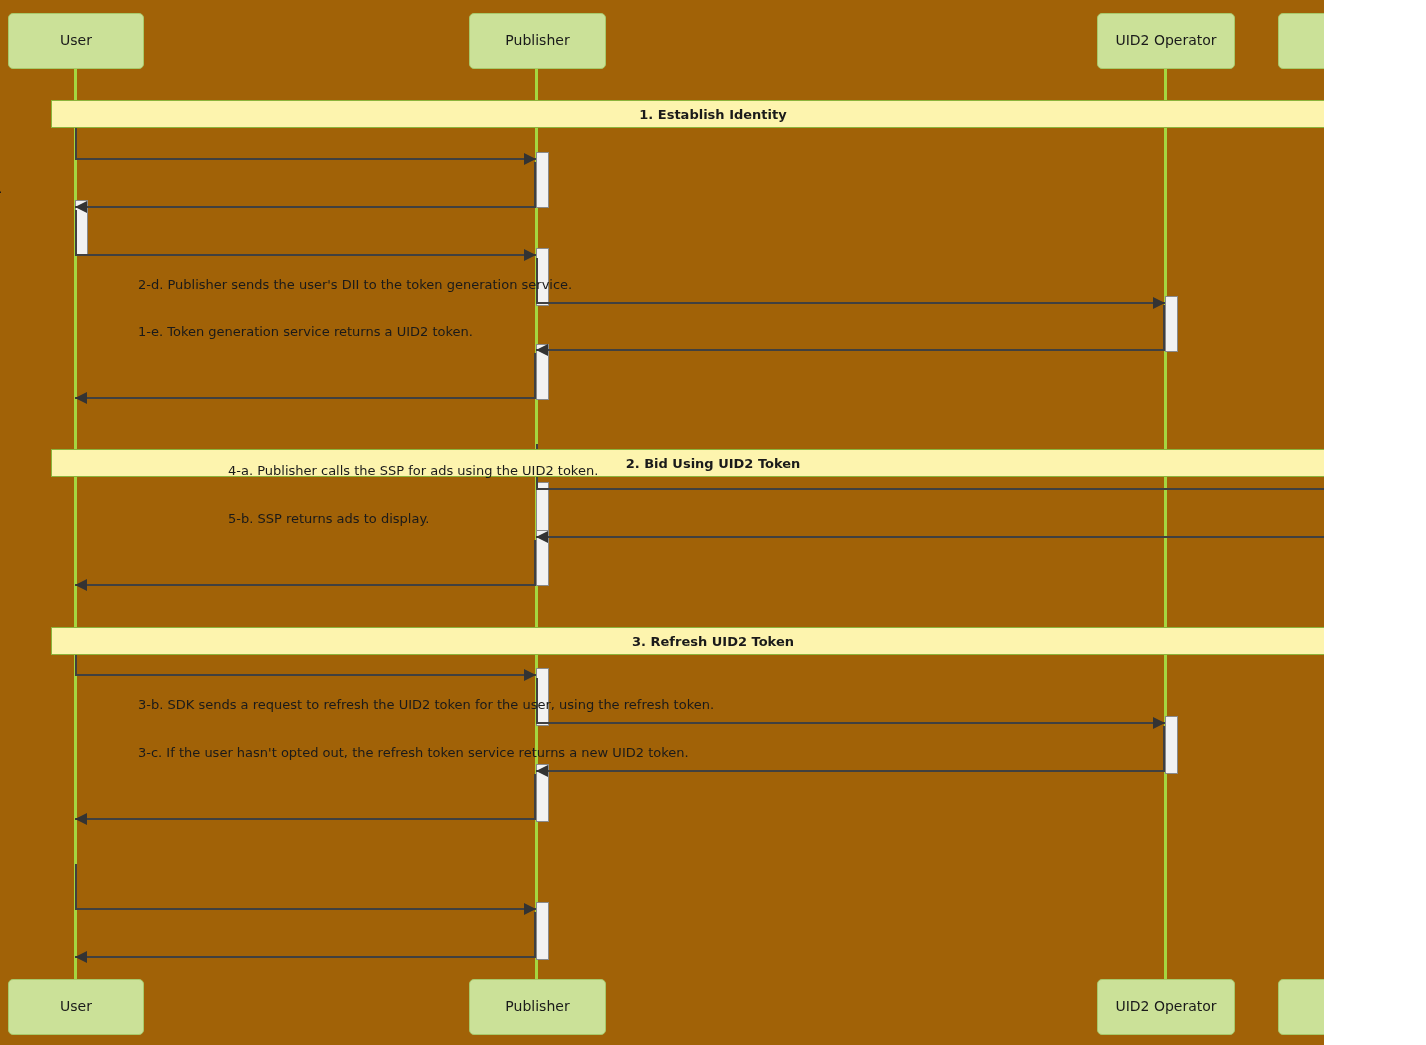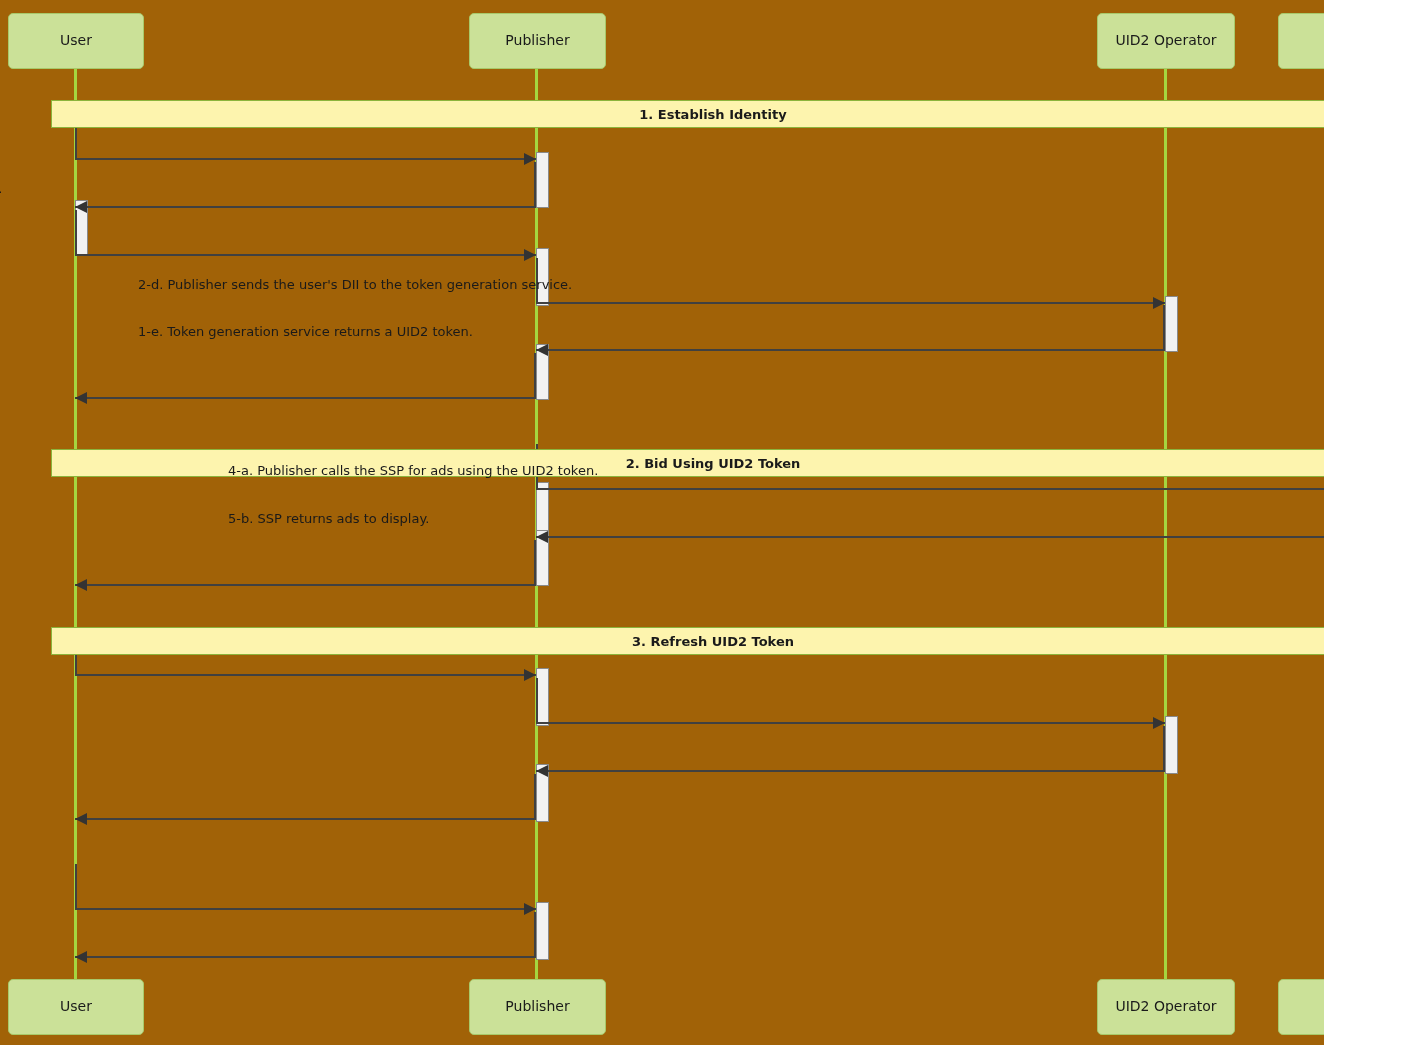--- a/index.html
+++ b/index.html
@@ -206,25 +206,27 @@
     <div class="msg" style="left: 75px; top: 674px; width: 461px;">
       <div class="msg-tail" style="left: 0px; top: -44px; height: 46px;"></div>
       <div class="msg-line" style="left: 0px; width: 461px;"></div>
       <div class="arrowhead right" style="left: 449px;"></div>
     </div>
     <div class="msg" style="left: 536px; top: 722px; width: 629px;">
       <div class="msg-tail" style="left: 0px; top: -44px; height: 46px;"></div>
       <div class="msg-line" style="left: 0px; width: 629px;"></div>
       <div class="arrowhead right" style="left: 617px;"></div>
     </div>
+    <div class="msg-label" style="top: 697px; left: 138px; width: auto; text-align: left;">3-b. SDK sends a request to refresh the UID2 token for the user, using the refresh token.</div>
     <div class="msg" style="left: 536px; top: 770px; width: 629px;">
       <div class="msg-tail" style="left: 627px; top: -44px; height: 46px;"></div>
       <div class="msg-line" style="left: 0px; width: 629px;"></div>
       <div class="arrowhead left" style="left: 0px;"></div>
     </div>
+    <div class="msg-label" style="top: 745px; left: 138px; width: auto; text-align: left;">3-c. If the user hasn't opted out, the refresh token service returns a new UID2 token.</div>
     <div class="msg" style="left: 75px; top: 818px; width: 461px;">
       <div class="msg-tail" style="left: 459px; top: -44px; height: 46px;"></div>
       <div class="msg-line" style="left: 0px; width: 461px;"></div>
       <div class="arrowhead left" style="left: 0px;"></div>
     </div>
     <div class="msg" style="left: 75px; top: 908px; width: 461px;">
       <div class="msg-tail" style="left: 0px; top: -44px; height: 46px;"></div>
       <div class="msg-line" style="left: 0px; width: 461px;"></div>
       <div class="arrowhead right" style="left: 449px;"></div>
     </div>

